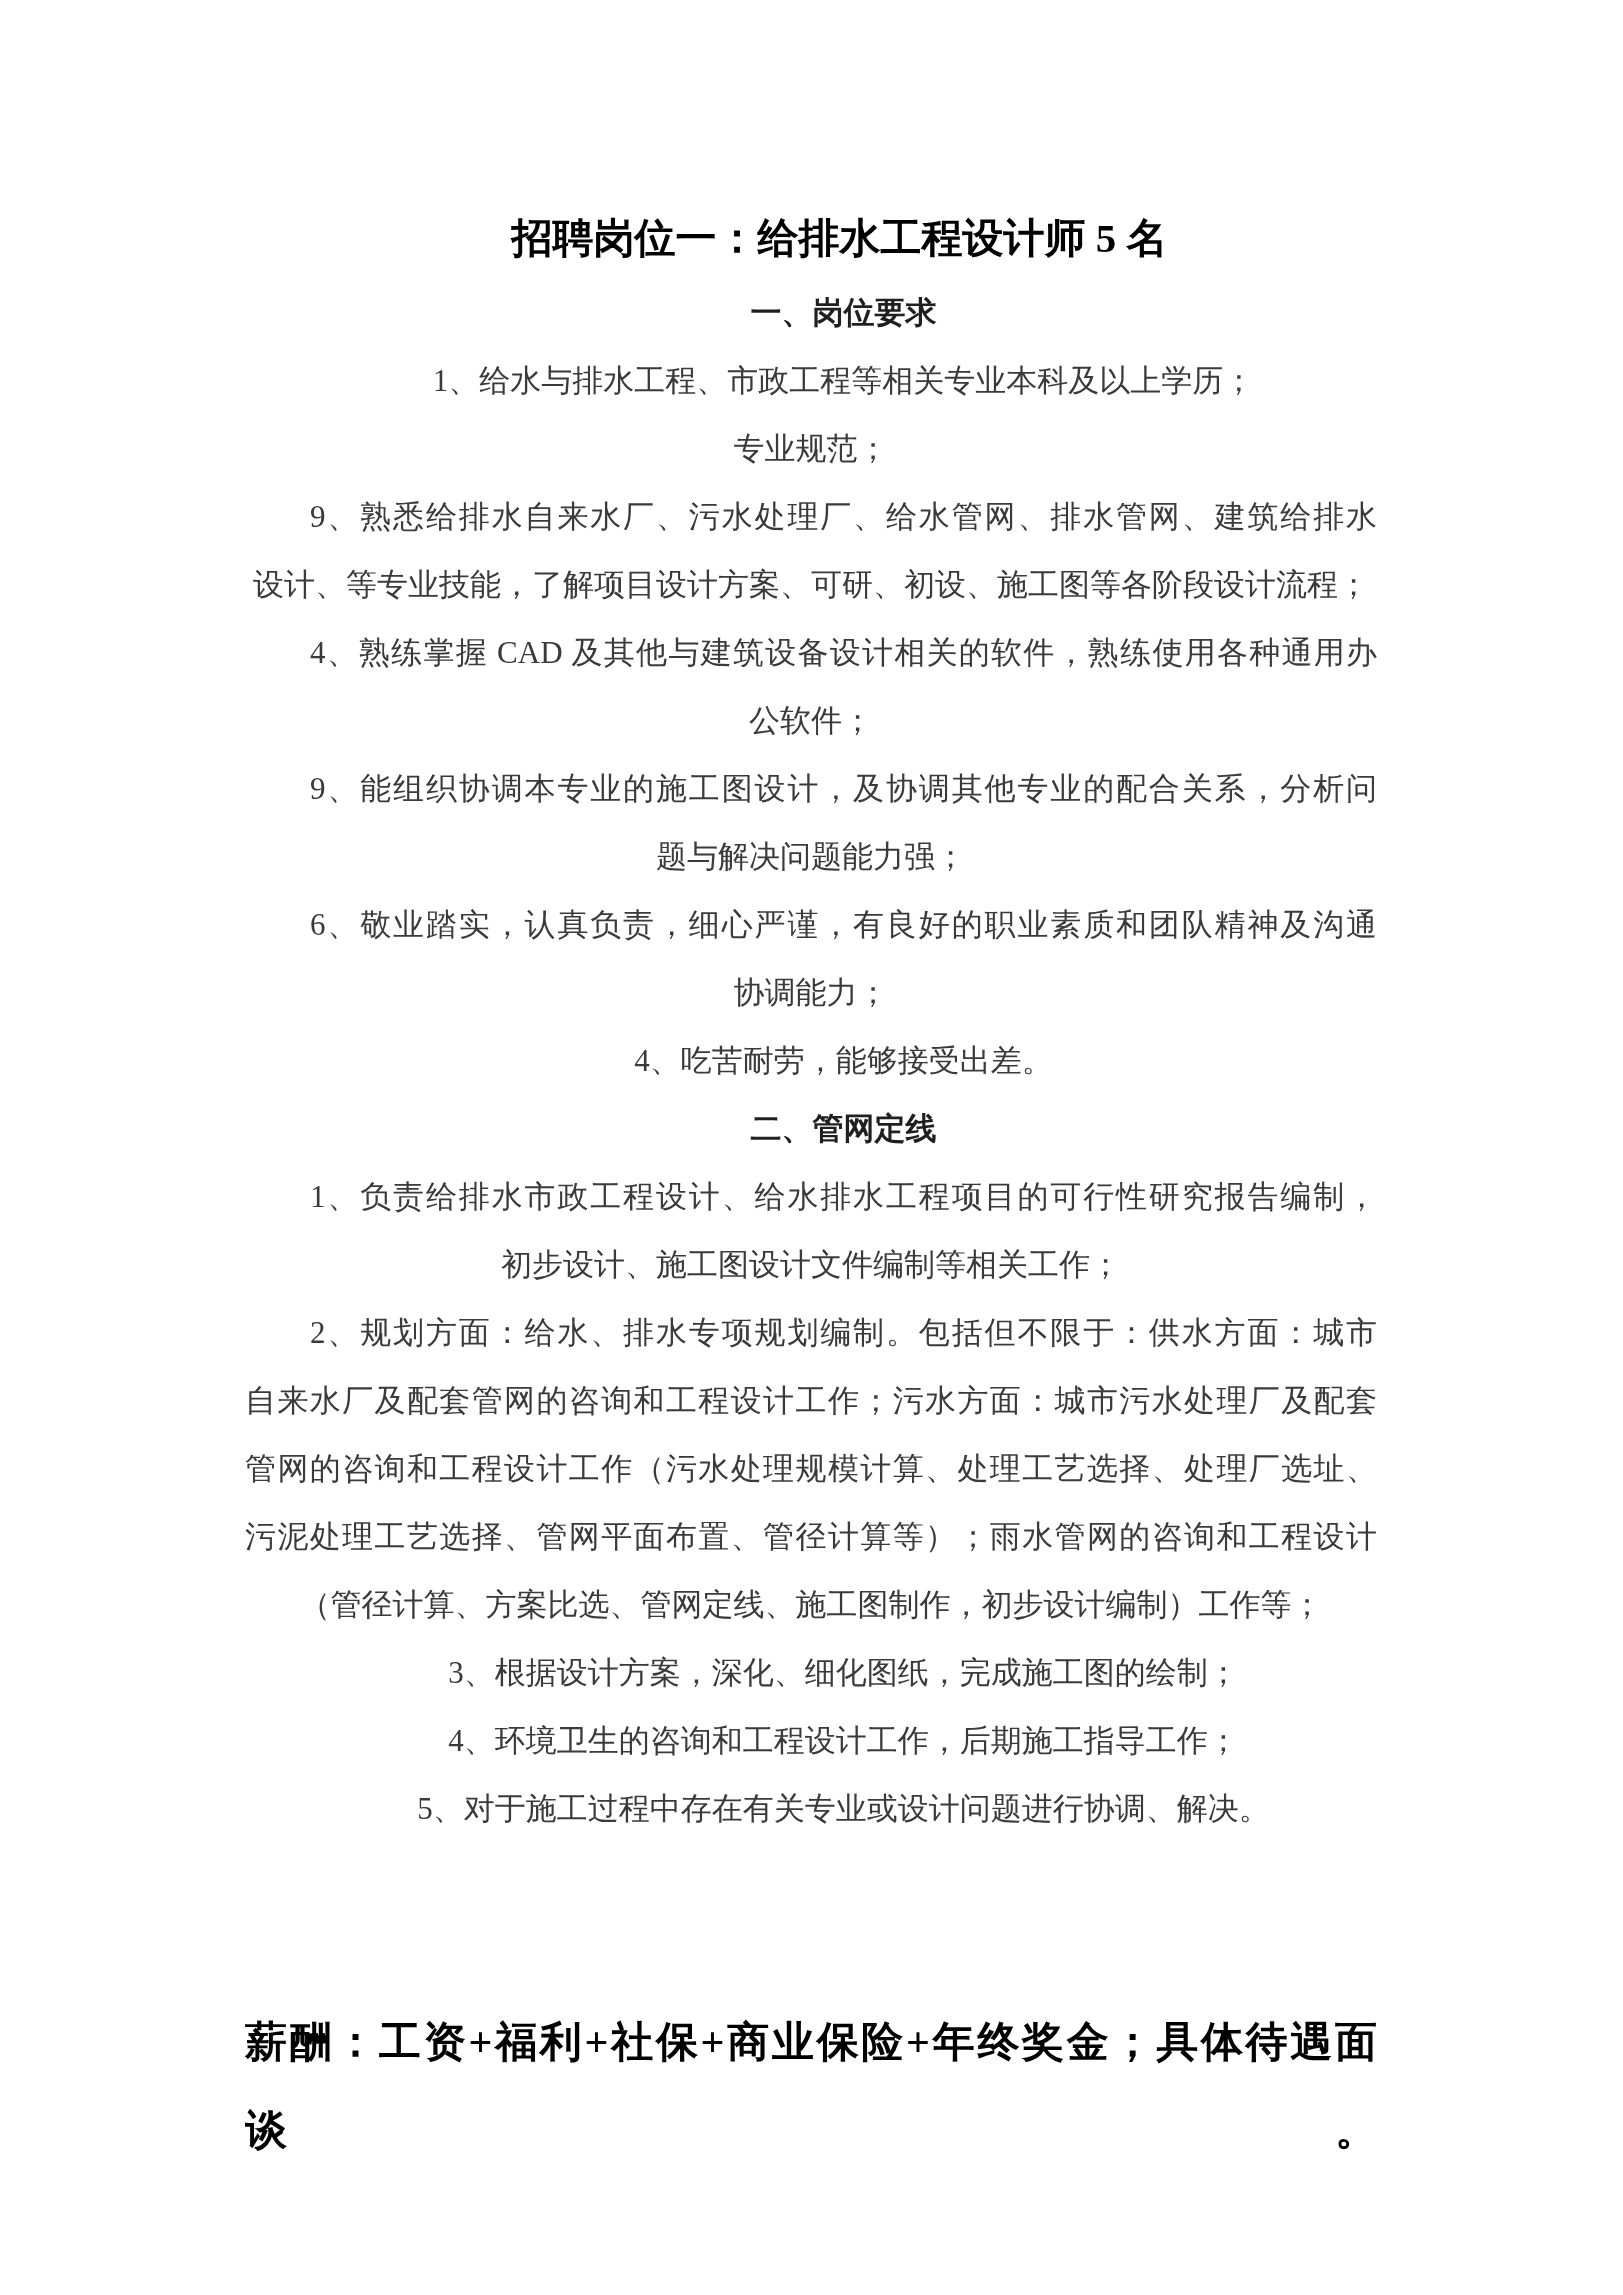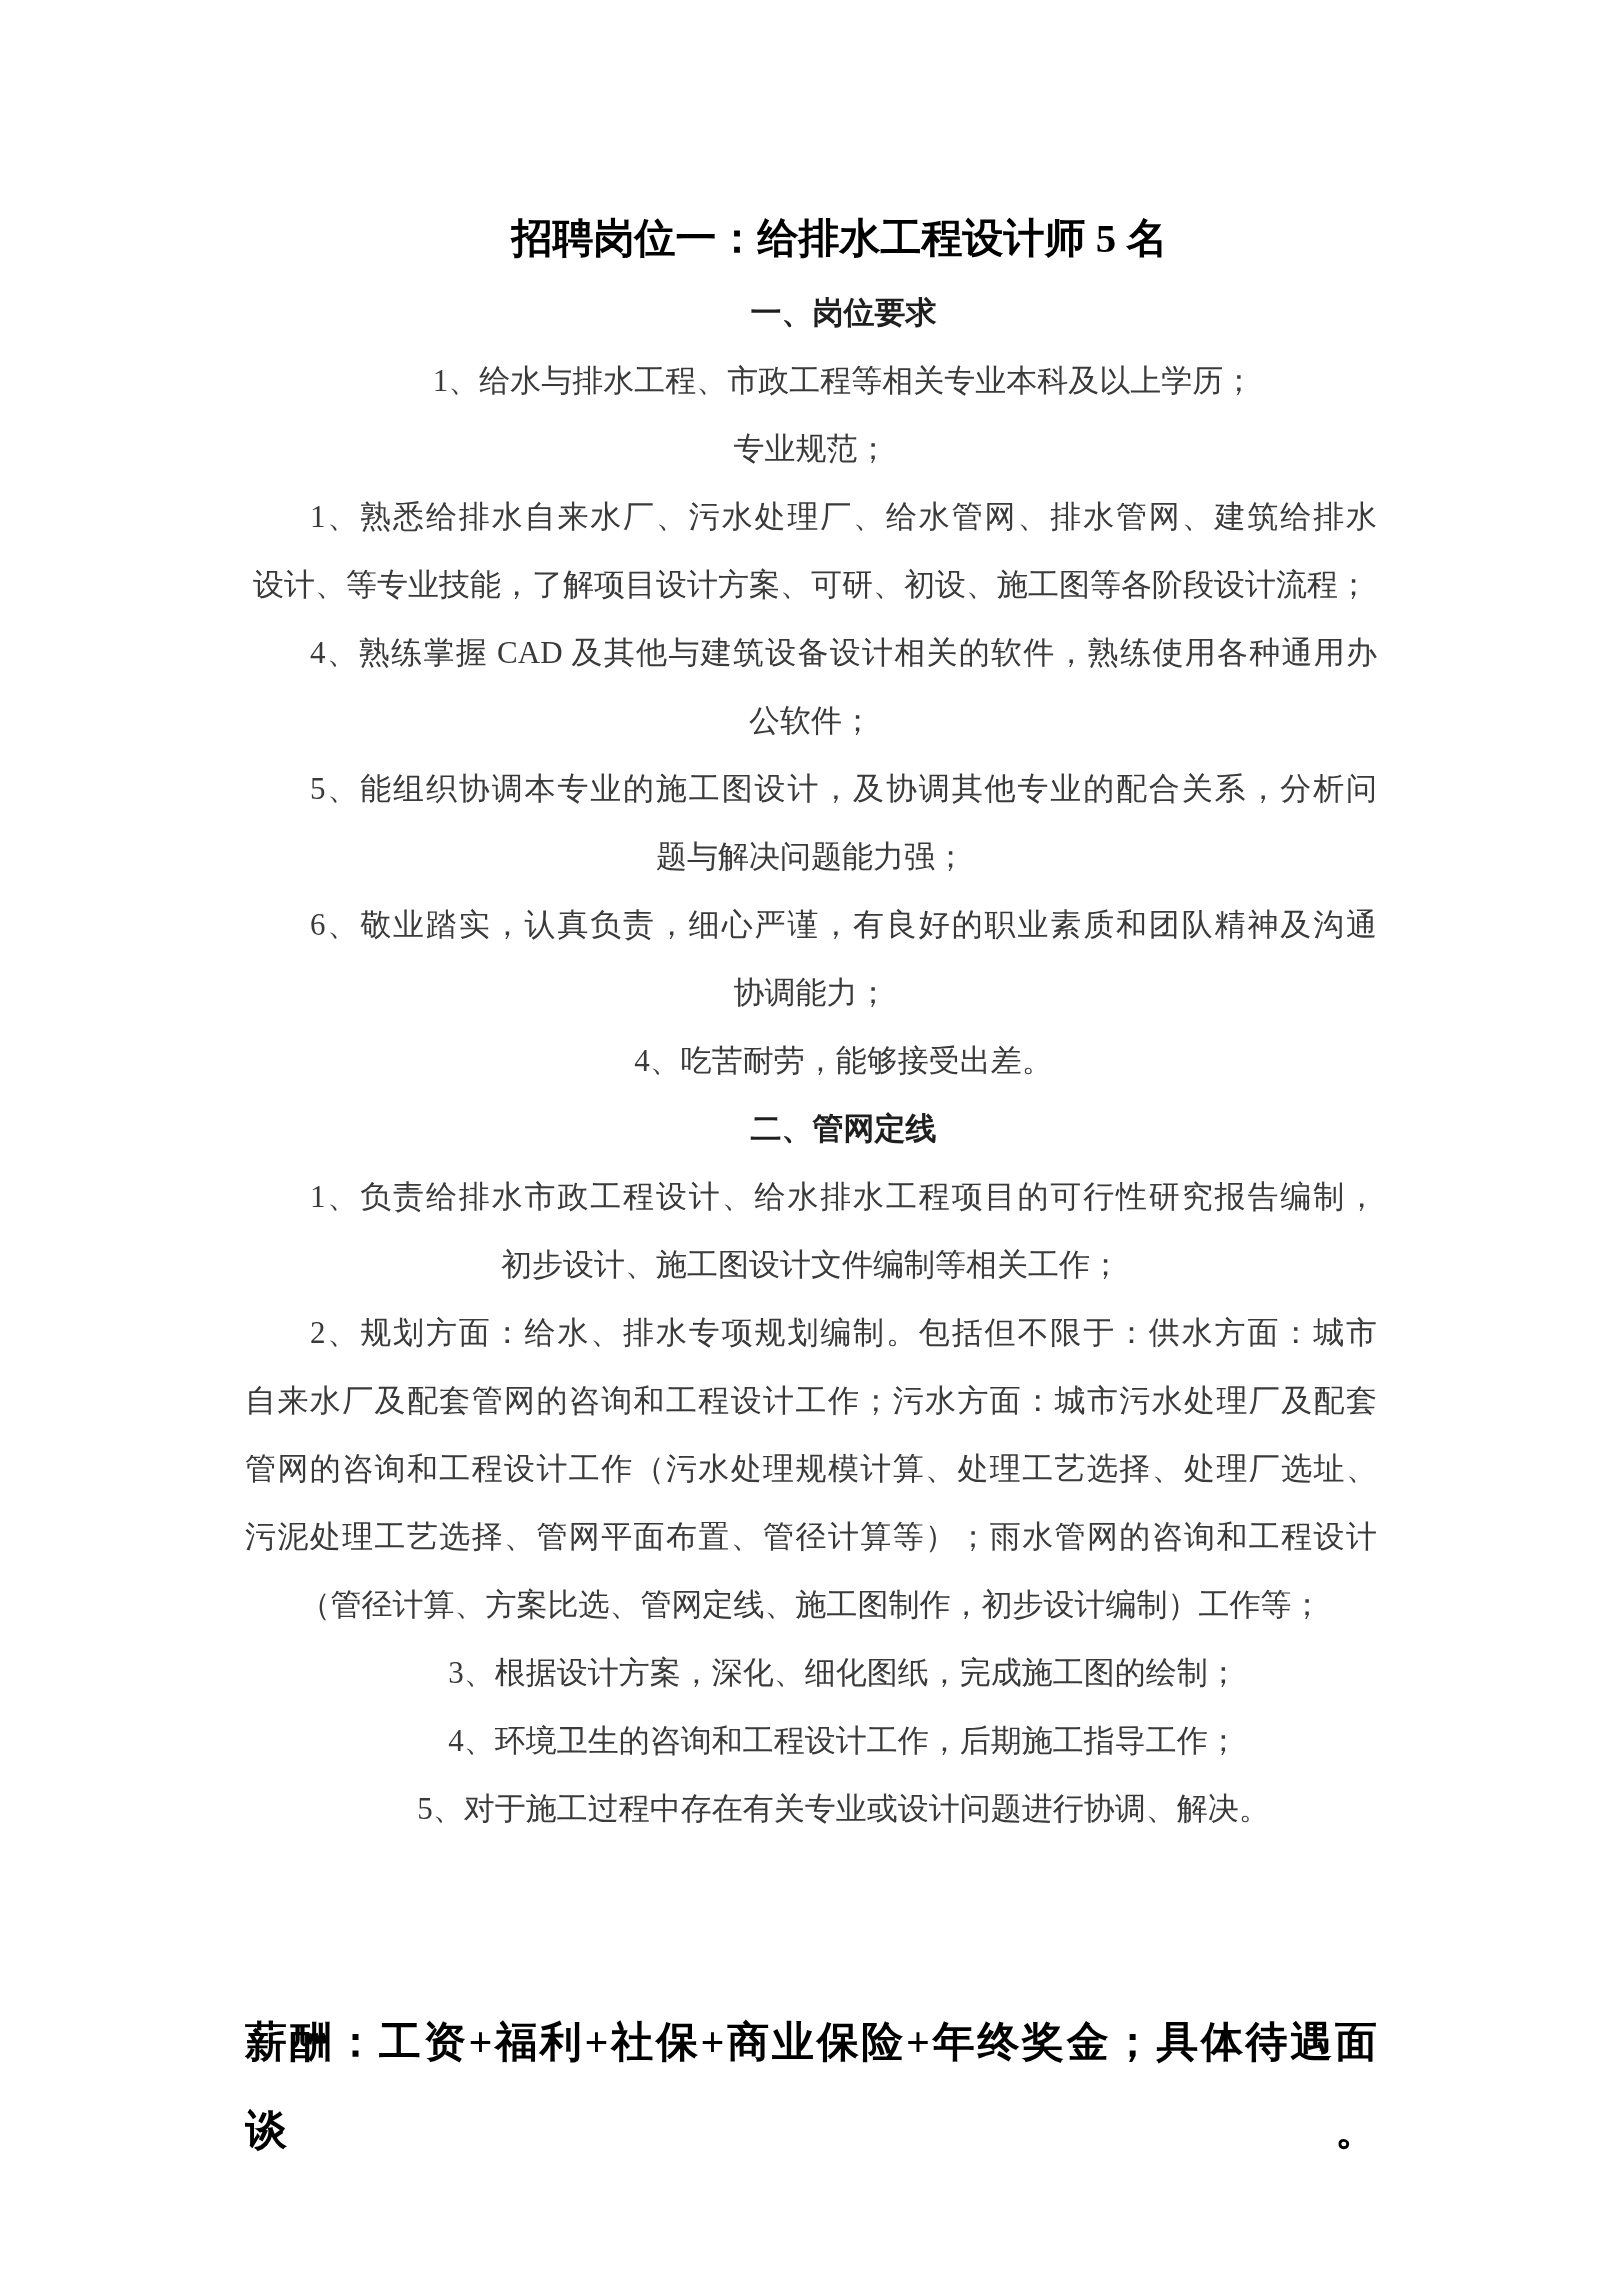--- a/index.html
+++ b/index.html
@@ -70,25 +70,25 @@
 <body>
 
 <div class="page">
 
   <div class="doc-title">招聘岗位一：给排水工程设计师 5 名</div>
 
   <div class="body-block">
     <div class="line indent bold">一、岗位要求</div>
     <div class="line indent">1、给水与排水工程、市政工程等相关专业本科及以上学历；</div>
     <div class="line">专业规范；</div>
-    <div class="line indent justify">1、熟悉给排水自来水厂、污水处理厂、给水管网、排水管网、建筑给排水</div>
+    <div class="line indent justify">9、熟悉给排水自来水厂、污水处理厂、给水管网、排水管网、建筑给排水</div>
     <div class="line">设计、等专业技能，了解项目设计方案、可研、初设、施工图等各阶段设计流程；</div>
     <div class="line indent justify">4、熟练掌握 CAD 及其他与建筑设备设计相关的软件，熟练使用各种通用办</div>
     <div class="line">公软件；</div>
-    <div class="line indent justify">5、能组织协调本专业的施工图设计，及协调其他专业的配合关系，分析问</div>
+    <div class="line indent justify">9、能组织协调本专业的施工图设计，及协调其他专业的配合关系，分析问</div>
     <div class="line">题与解决问题能力强；</div>
     <div class="line indent justify">6、敬业踏实，认真负责，细心严谨，有良好的职业素质和团队精神及沟通</div>
     <div class="line">协调能力；</div>
     <div class="line indent">4、吃苦耐劳，能够接受出差。</div>
     <div class="line indent bold">二、管网定线</div>
     <div class="line indent justify">1、负责给排水市政工程设计、给水排水工程项目的可行性研究报告编制，</div>
     <div class="line">初步设计、施工图设计文件编制等相关工作；</div>
     <div class="line indent justify">2、规划方面：给水、排水专项规划编制。包括但不限于：供水方面：城市</div>
     <div class="line justify">自来水厂及配套管网的咨询和工程设计工作；污水方面：城市污水处理厂及配套</div>
     <div class="line justify">管网的咨询和工程设计工作（污水处理规模计算、处理工艺选择、处理厂选址、</div>

